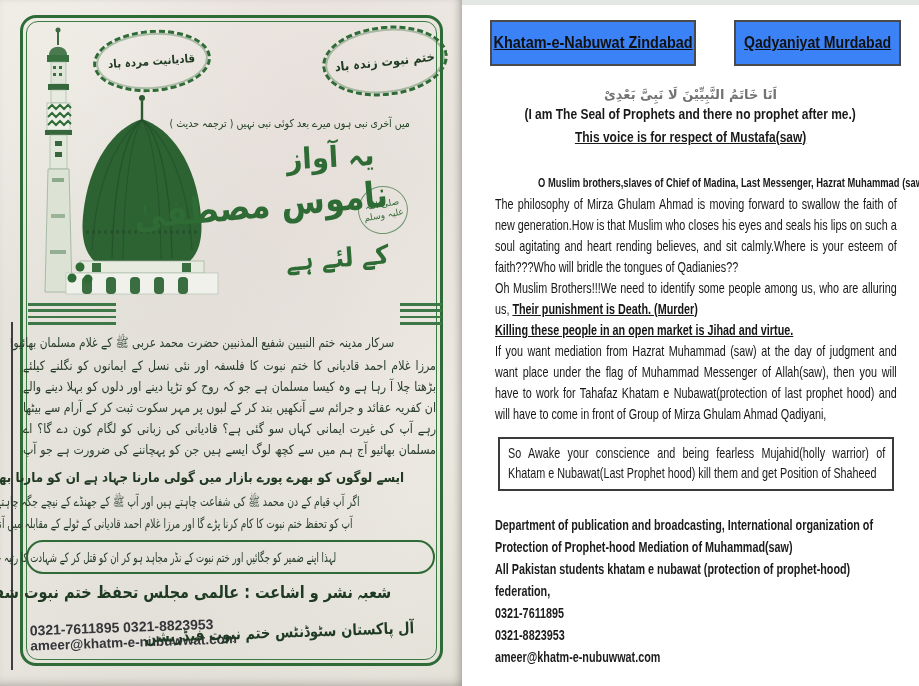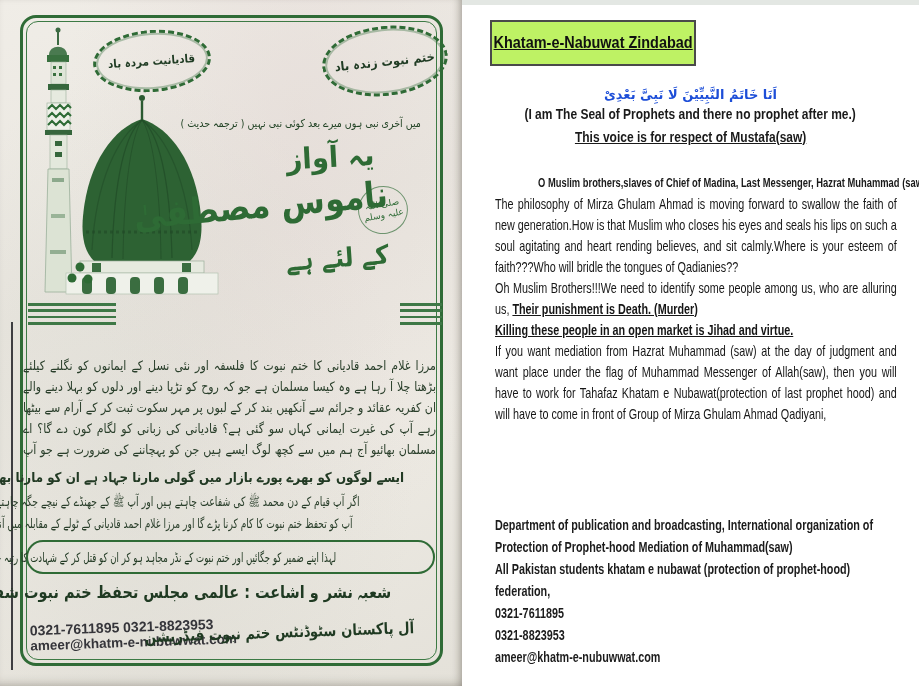--- a/index.html
+++ b/index.html
@@ -25,21 +25,21 @@
   .frame::before{content:"";position:absolute;inset:3px;border:1px solid #3c7a44;border-radius:12px;}
   .badge{border:3px dashed #2f6b36;border-radius:50%;box-shadow:inset 0 0 0 2px rgba(47,107,54,.35);
          display:flex;align-items:center;justify-content:center;color:#203c24;}
   .stripes{background:repeating-linear-gradient(180deg,#3e7846 0 2.6px,transparent 2.6px 6.4px);}
   .green{color:#2e6b35;}
   .inkdark{color:#223a24;}
 
   
   .right-panel{position:absolute;left:462px;top:0;width:457px;height:686px;background:#ffffff;color:#1a1a1a;}
   .rp-top-strip{position:absolute;left:0;top:0;width:457px;height:5px;background:#ccd3cc;opacity:.55;}
-  .hbox{border:2px solid #4a4a4a;display:flex;align-items:center;justify-content:center;background:#bef264;}
+  .hbox{border:2px solid #4a4a4a;display:flex;align-items:center;justify-content:center;background:#3b82f6;}
   .rp-line{position:absolute;left:0;width:457px;text-align:center;}
   .rp-body{position:absolute;left:33px;top:193px;width:558px;transform:scaleX(.72);transform-origin:0 0;
            font-size:15px;line-height:21px;text-align:justify;color:#161616;}
   .rp-body p{margin:0;}
   .sobox{position:absolute;left:36px;top:437px;width:392px;height:50px;border:2px solid #3a3a3a;}
   .sobox-inner{position:absolute;left:8px;top:4px;width:524px;transform:scaleX(.72);transform-origin:0 0;
                font-size:15px;line-height:20px;text-align:justify;}
   .rp-footer{position:absolute;left:33px;top:514px;width:558px;transform:scaleX(.72);transform-origin:0 0;
              font-size:15px;line-height:22px;font-weight:700;color:#1c1c1c;}
 </style>
@@ -108,21 +108,21 @@
       </g>
     </svg>
 
     <div class="abs badge urdu" style="left:93px;top:30px;width:112px;height:56px;transform:rotate(-4deg);">
       <span class="sq" style="--sx:.9;font-size:11.5px;font-weight:700;">قادیانیت مردہ باد</span>
     </div>
     <div class="abs badge urdu" style="left:322px;top:26px;width:120px;height:64px;transform:rotate(-6deg);">
       <span class="sq" style="--sx:.92;font-size:12.5px;font-weight:700;">ختم نبوت زندہ باد</span>
     </div>
 
-    <div class="abs ctr urdu" style="left:222px;top:112px;width:218px;">
+    <div class="abs ctr urdu" style="left:211px;top:112px;width:218px;">
       <span class="sq" style="--sx:.86;font-size:11px;color:#234426;">میں آخری نبی ہوں میرے بعد کوئی نبی نہیں ( ترجمہ حدیث )</span>
     </div>
 
     <div class="abs ctr urdu" style="left:250px;top:140px;width:160px;transform:rotate(-3deg);">
       <span class="sq green" style="--sx:.95;font-size:29px;font-weight:700;">یہ آواز</span>
     </div>
     <div class="abs ctr urdu" style="left:200px;top:181px;width:205px;transform:rotate(-5deg);">
       <span class="sq green" style="--sx:.88;font-size:36px;font-weight:700;">ناموس مصطفیٰ</span>
     </div>
     <div class="abs ctr urdu" style="left:358px;top:186px;width:48px;height:46px;transform:rotate(-10deg);
@@ -130,20 +130,23 @@
       <span class="green" style="font-size:9px;line-height:11px;">صلی اللہ</span>
       <span class="green" style="font-size:9px;line-height:11px;">علیہ وسلم</span>
     </div>
     <div class="abs ctr urdu" style="left:252px;top:243px;width:170px;transform:rotate(-4deg);">
       <span class="sq green" style="--sx:.9;font-size:26px;font-weight:700;">کے لئے ہے</span>
     </div>
 
     <div class="abs stripes" style="left:28px;top:303px;width:88px;height:25px;"></div>
     <div class="abs stripes" style="left:400px;top:303px;width:42px;height:25px;"></div>
 
+    <div class="abs ctr urdu" style="left:24px;top:332px;width:412px;">
+      <span class="sq" style="--sx:.82;font-size:13px;color:#2a3f2b;">سرکار مدینہ ختم النبیین شفیع المذنبین حضرت محمد عربی ﷺ کے غلام مسلمان بھائیو!</span>
+    </div>
     <div class="abs urdu" style="right:26px;top:355px;width:486px;transform:scaleX(.85);transform-origin:100% 0;
                 font-size:13px;line-height:21px;text-align:justify;color:#2a3f2b;height:107px;overflow:hidden;">مرزا غلام احمد قادیانی کا ختم نبوت کا فلسفہ اور نئی نسل کے ایمانوں کو نگلنے کیلئے بڑھتا چلا آ رہا ہے وہ کیسا مسلمان ہے جو کہ روح کو تڑپا دینے اور دلوں کو بہلا دینے والے ان کفریہ عقائد و جرائم سے آنکھیں بند کر کے لبوں پر مہر سکوت ثبت کر کے آرام سے بیٹھا رہے آپ کی غیرت ایمانی کہاں سو گئی ہے؟ قادیانی کی زبانی کو لگام کون دے گا؟ اے مسلمان بھائیو آج ہم میں سے کچھ لوگ ایسے ہیں جن کو پہچاننے کی ضرورت ہے جو آپ کو گمراہ کر رہے ہیں جن کی سزا قتل ہے۔</div>
 
     <div class="abs ctr urdu" style="left:24px;top:467px;width:412px;">
       <span class="sq b inkdark" style="--sx:.88;font-size:13.5px;">ایسے لوگوں کو بھرے پورے بازار میں گولی مارنا جہاد ہے ان کو مارنا بھی ثواب ہے</span>
     </div>
     <div class="abs ctr urdu" style="left:24px;top:491px;width:412px;">
       <span class="sq" style="--sx:.72;font-size:13px;color:#2a3f2b;">اگر آپ قیام کے دن محمد ﷺ کی شفاعت چاہتے ہیں اور آپ ﷺ کے جھنڈے کے نیچے جگہ چاہتے ہیں تو</span>
     </div>
     <div class="abs ctr urdu" style="left:24px;top:513px;width:412px;">
@@ -166,41 +169,47 @@
       <span class="sq b" style="--sx:.85;font-size:15.5px;color:#1f3a22;">آل پاکستان سٹوڈنٹس ختم نبوت فیڈریشن</span>
     </div>
   </div>
 
   <div class="right-panel">
     <div class="rp-top-strip"></div>
 
     <div class="abs hbox" style="left:28px;top:20px;width:202px;height:42px;">
       <span class="sq b u" style="--sx:.85;font-size:17px;color:#111;">Khatam-e-Nabuwat Zindabad</span>
     </div>
+    <div class="abs hbox" style="left:272px;top:20px;width:163px;height:42px;">
+      <span class="sq b u" style="--sx:.88;font-size:16px;color:#111;">Qadyaniyat Murdabad</span>
+    </div>
 
     <div class="rp-line urdu" style="top:84px;">
-      <span class="b" style="font-size:13px;color:#1d4ed8;">اَنَا خَاتَمُ النَّبِیِّیْنَ لَا نَبِیَّ بَعْدِیْ</span>
+      <span class="b" style="font-size:13px;color:#737373;">اَنَا خَاتَمُ النَّبِیِّیْنَ لَا نَبِیَّ بَعْدِیْ</span>
     </div>
     <div class="rp-line" style="top:105px;">
       <span class="sq b" style="--sx:.8;font-size:15px;">(I am The Seal of Prophets and there no prophet after me.)</span>
     </div>
     <div class="rp-line" style="top:128px;">
       <span class="sq b u" style="--sx:.8;font-size:15px;">This voice is for respect of Mustafa(saw)</span>
     </div>
     <div class="rp-line" style="top:173px;">
       <span class="sq b" style="--sx:.72;font-size:13px;">O Muslim brothers,slaves of Chief of Madina, Last Messenger, Hazrat Muhammad (saw)!</span>
     </div>
 
     <div class="rp-body">
       <p>The philosophy of Mirza Ghulam Ahmad is moving forward to swallow the faith of new generation.How is that Muslim who closes his eyes and seals his lips on such a soul agitating and heart rending believes, and sit calmly.Where is your esteem of faith???Who will bridle the tongues of Qadianies??</p>
       <p><span>Oh Muslim Brothers!!!We need to identify some people among us, who are alluring us, </span><span class="b u">Their punishment is Death. (Murder)</span></p>
       <p class="b u">Killing these people in an open market is Jihad and virtue.</p>
       <p>If you want mediation from Hazrat Muhammad (saw) at the day of judgment and want place under the flag of Muhammad Messenger of Allah(saw), then you will have to work for Tahafaz Khatam e Nubawat(protection of last prophet hood) and will have to come in front of Group of Mirza Ghulam Ahmad Qadiyani,</p>
     </div>
 
+    <div class="sobox">
+      <div class="sobox-inner">So Awake your conscience and being fearless Mujahid(holly warrior)  of Khatam e Nubawat(Last Prophet hood) kill them and get Position of Shaheed</div>
+    </div>
 
     <div class="rp-footer">
       <div>Department of publication and broadcasting, International organization of Protection of Prophet-hood Mediation of Muhammad(saw)</div>
       <div>All Pakistan students khatam e nubawat (protection of prophet-hood) federation,</div>
       <div>0321-7611895</div>
       <div>0321-8823953</div>
       <div>ameer@khatm-e-nubuwwat.com</div>
     </div>
   </div>
 

